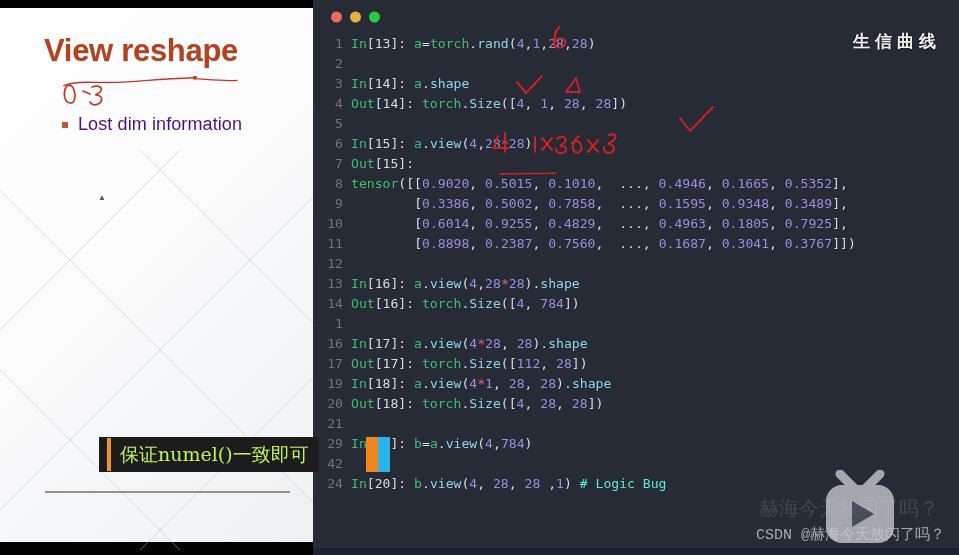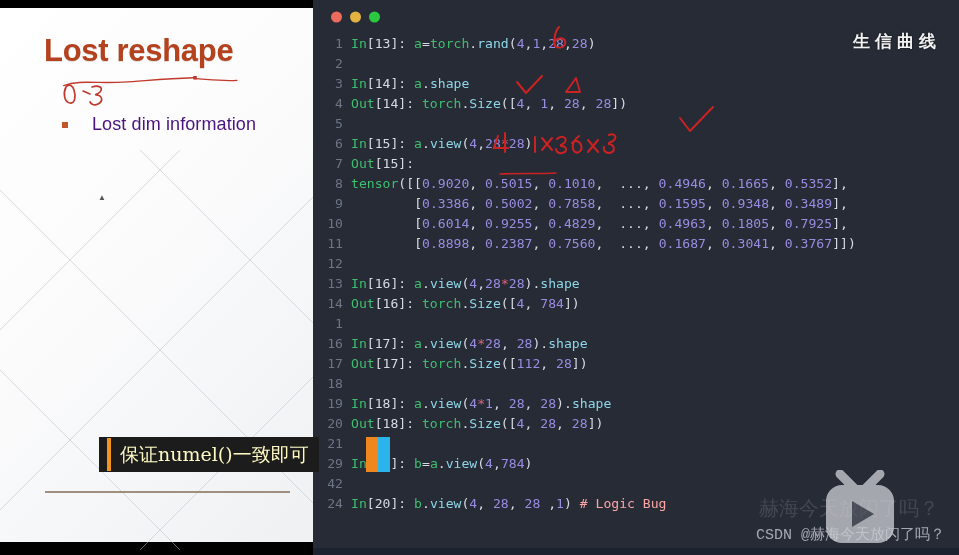--- a/index.html
+++ b/index.html
@@ -28,21 +28,21 @@
     text-shadow:0 1px 0 rgba(0,0,0,.12);
   }
   .red-underline-title {
     position:absolute; left:49px; top:76px; width:208px; height:14px;
     pointer-events:none;
   }
   .hand-03 { position:absolute; left:62px; top:83px; }
 
   #bullet-row {
     position:absolute; left:62px; top:114px;
-    display:flex; align-items:center; gap:24px;
+    display:flex; align-items:center; gap:10px;
   }
   .bullet-sq { width:6px; height:6px; background:#c0562a; display:inline-block; }
   #bullet-text { font-size:18px; color:#4b137e; letter-spacing:.1px; }
 
   .tiny-mark { position:absolute; left:98px; top:193px; font-size:8px; color:#555; }
 
   .slide-rule {
     position:absolute; left:45px; top:491px; width:245px; height:2px;
     background:#a08e7f;
   }
@@ -69,34 +69,34 @@
           font-family:"DejaVu Sans Mono", monospace; font-size:13.1px; }
   .cl { position:relative; height:20px; line-height:20px; white-space:pre; }
   .ln { display:inline-block; width:30px; text-align:right; color:#6d7585; margin-right:8px; }
   .kin { color:#3fbf6e; }
   .brk { color:#d6dae3; }
   .num { color:#9a8ce0; }
   .op  { color:#d6dae3; }
   .id  { color:#3fbf6e; }
   .attr{ color:#8fd6e8; }
   .star{ color:#e0607c; }
-  .cmt { color:#fca5a5; }
+  .cmt { color:#5eead4; }
 
   
   .ann { position:absolute; pointer-events:none; }
 
   
   #subtitle {
     position:absolute; left:99px; top:437px; height:35px;
     background:#1c1c1c; display:flex; align-items:center;
     padding:0 10px 0 8px; z-index:30;
   }
   #subtitle .lbar { width:4px; height:33px; background:#f0961e; margin-right:9px; }
   #subtitle-text {
-    font-family:"DejaVu Serif", serif; font-size:19px; color:#fef9c3; white-space:nowrap;
+    font-family:"DejaVu Serif", serif; font-size:19px; color:#bef264; white-space:nowrap;
   }
   #sub-bars { position:absolute; left:366px; top:437px; display:flex; z-index:31; }
   #sub-bars i { display:block; width:12px; height:35px; }
   #sub-bars i.o { background:#f0861e; }
   #sub-bars i.b { background:#2bb3ec; }
 
   
   #bili-logo { position:absolute; left:810px; top:470px; z-index:20; opacity:.72; }
   #csdn-text {
     position:absolute; right:14px; top:525px; z-index:21;
@@ -122,21 +122,21 @@
       <line x1="-40" y1="150" x2="180" y2="370" stroke="#b9bcc4" stroke-width="1"></line>
       <line x1="180" y1="150" x2="-40" y2="370" stroke="#b9bcc4" stroke-width="1"></line>
       <line x1="140" y1="150" x2="360" y2="370" stroke="#b9bcc4" stroke-width="1"></line>
       <line x1="360" y1="150" x2="140" y2="370" stroke="#b9bcc4" stroke-width="1"></line>
       <line x1="-40" y1="330" x2="180" y2="550" stroke="#b9bcc4" stroke-width="1"></line>
       <line x1="180" y1="330" x2="-40" y2="550" stroke="#b9bcc4" stroke-width="1"></line>
       <line x1="140" y1="330" x2="360" y2="550" stroke="#b9bcc4" stroke-width="1"></line>
       <line x1="360" y1="330" x2="140" y2="550" stroke="#b9bcc4" stroke-width="1"></line>
     </svg>
 
-    <div id="slide-title">Lost reshape</div>
+    <div id="slide-title">View reshape</div>
 
     <svg class="red-underline-title" viewBox="0 0 208 16">
       <path d="M2 11 C20 4, 40 9, 70 7 C100 5, 120 3, 150 2 L152 2" fill="none" stroke="#c0392b" stroke-width="1.6" stroke-linecap="round"></path>
       <path d="M152 3 C168 4, 182 6, 200 5" fill="none" stroke="#c0392b" stroke-width="1.4" stroke-linecap="round"></path>
       <rect x="150" y="-7" width="4" height="11" fill="#c0392b"></rect>
     </svg>
 
     <svg class="hand-03" width="60" height="26" viewBox="0 0 60 26">
       <path d="M4 4 C1 10, 2 19, 8 20 C13 21, 14 13, 12 7 C11 3, 8 1, 5 3" fill="none" stroke="#c0392b" stroke-width="1.7" stroke-linecap="round"></path>
       <path d="M21 8 L28 11" fill="none" stroke="#c0392b" stroke-width="1.6" stroke-linecap="round"></path>
@@ -169,21 +169,20 @@
         <div class="cl"><span class="ln">8</span><span><span class="id">tensor</span><span class="op">(</span><span class="op">[</span><span class="op">[</span><span class="num">0.9020</span><span class="op">,</span><span class="op"> </span><span class="num">0.5015</span><span class="op">,</span><span class="op"> </span><span class="num">0.1010</span><span class="op">,</span><span class="op"> </span><span class="op"> </span><span class="op">.</span><span class="op">.</span><span class="op">.</span><span class="op">,</span><span class="op"> </span><span class="num">0.4946</span><span class="op">,</span><span class="op"> </span><span class="num">0.1665</span><span class="op">,</span><span class="op"> </span><span class="num">0.5352</span><span class="op">]</span><span class="op">,</span></span></div>
         <div class="cl"><span class="ln">9</span><span><span class="op"> </span><span class="op"> </span><span class="op"> </span><span class="op"> </span><span class="op"> </span><span class="op"> </span><span class="op"> </span><span class="op"> </span><span class="op">[</span><span class="num">0.3386</span><span class="op">,</span><span class="op"> </span><span class="num">0.5002</span><span class="op">,</span><span class="op"> </span><span class="num">0.7858</span><span class="op">,</span><span class="op"> </span><span class="op"> </span><span class="op">.</span><span class="op">.</span><span class="op">.</span><span class="op">,</span><span class="op"> </span><span class="num">0.1595</span><span class="op">,</span><span class="op"> </span><span class="num">0.9348</span><span class="op">,</span><span class="op"> </span><span class="num">0.3489</span><span class="op">]</span><span class="op">,</span></span></div>
         <div class="cl"><span class="ln">10</span><span><span class="op"> </span><span class="op"> </span><span class="op"> </span><span class="op"> </span><span class="op"> </span><span class="op"> </span><span class="op"> </span><span class="op"> </span><span class="op">[</span><span class="num">0.6014</span><span class="op">,</span><span class="op"> </span><span class="num">0.9255</span><span class="op">,</span><span class="op"> </span><span class="num">0.4829</span><span class="op">,</span><span class="op"> </span><span class="op"> </span><span class="op">.</span><span class="op">.</span><span class="op">.</span><span class="op">,</span><span class="op"> </span><span class="num">0.4963</span><span class="op">,</span><span class="op"> </span><span class="num">0.1805</span><span class="op">,</span><span class="op"> </span><span class="num">0.7925</span><span class="op">]</span><span class="op">,</span></span></div>
         <div class="cl"><span class="ln">11</span><span><span class="op"> </span><span class="op"> </span><span class="op"> </span><span class="op"> </span><span class="op"> </span><span class="op"> </span><span class="op"> </span><span class="op"> </span><span class="op">[</span><span class="num">0.8898</span><span class="op">,</span><span class="op"> </span><span class="num">0.2387</span><span class="op">,</span><span class="op"> </span><span class="num">0.7560</span><span class="op">,</span><span class="op"> </span><span class="op"> </span><span class="op">.</span><span class="op">.</span><span class="op">.</span><span class="op">,</span><span class="op"> </span><span class="num">0.1687</span><span class="op">,</span><span class="op"> </span><span class="num">0.3041</span><span class="op">,</span><span class="op"> </span><span class="num">0.3767</span><span class="op">]</span><span class="op">]</span><span class="op">)</span></span></div>
         <div class="cl"><span class="ln">12</span><span></span></div>
         <div class="cl"><span class="ln">13</span><span class="kin">In</span><span class="brk">[16]: </span><span><span class="id">a</span><span class="op">.</span><span class="attr">view</span><span class="op">(</span><span class="num">4</span><span class="op">,</span><span class="num">28</span><span class="star">*</span><span class="num">28</span><span class="op">)</span><span class="op">.</span><span class="attr">shape</span></span></div>
         <div class="cl"><span class="ln">14</span><span class="kin">Out</span><span class="brk">[16]: </span><span><span class="id">torch</span><span class="op">.</span><span class="attr">Size</span><span class="op">(</span><span class="op">[</span><span class="num">4</span><span class="op">,</span><span class="op"> </span><span class="num">784</span><span class="op">]</span><span class="op">)</span></span></div>
         <div class="cl"><span class="ln">1</span><span></span></div>
         <div class="cl"><span class="ln">16</span><span class="kin">In</span><span class="brk">[17]: </span><span><span class="id">a</span><span class="op">.</span><span class="attr">view</span><span class="op">(</span><span class="num">4</span><span class="star">*</span><span class="num">28</span><span class="op">,</span><span class="op"> </span><span class="num">28</span><span class="op">)</span><span class="op">.</span><span class="attr">shape</span></span></div>
         <div class="cl"><span class="ln">17</span><span class="kin">Out</span><span class="brk">[17]: </span><span><span class="id">torch</span><span class="op">.</span><span class="attr">Size</span><span class="op">(</span><span class="op">[</span><span class="num">112</span><span class="op">,</span><span class="op"> </span><span class="num">28</span><span class="op">]</span><span class="op">)</span></span></div>
-        <div class="cl"><span class="ln">18</span><span></span></div>
         <div class="cl"><span class="ln">19</span><span class="kin">In</span><span class="brk">[18]: </span><span><span class="id">a</span><span class="op">.</span><span class="attr">view</span><span class="op">(</span><span class="num">4</span><span class="star">*</span><span class="num">1</span><span class="op">,</span><span class="op"> </span><span class="num">28</span><span class="op">,</span><span class="op"> </span><span class="num">28</span><span class="op">)</span><span class="op">.</span><span class="attr">shape</span></span></div>
         <div class="cl"><span class="ln">20</span><span class="kin">Out</span><span class="brk">[18]: </span><span><span class="id">torch</span><span class="op">.</span><span class="attr">Size</span><span class="op">(</span><span class="op">[</span><span class="num">4</span><span class="op">,</span><span class="op"> </span><span class="num">28</span><span class="op">,</span><span class="op"> </span><span class="num">28</span><span class="op">]</span><span class="op">)</span></span></div>
         <div class="cl"><span class="ln">21</span><span></span></div>
         <div class="cl"><span class="ln">29</span><span class="kin">In</span><span class="brk">[19]: </span><span><span class="id">b</span><span class="op">=</span><span class="id">a</span><span class="op">.</span><span class="attr">view</span><span class="op">(</span><span class="num">4</span><span class="op">,</span><span class="num">784</span><span class="op">)</span></span></div>
         <div class="cl"><span class="ln">42</span><span></span></div>
         <div class="cl"><span class="ln">24</span><span class="kin">In</span><span class="brk">[20]: </span><span><span class="id">b</span><span class="op">.</span><span class="attr">view</span><span class="op">(</span><span class="num">4</span><span class="op">,</span><span class="op"> </span><span class="num">28</span><span class="op">,</span><span class="op"> </span><span class="num">28</span><span class="op"> </span><span class="op">,</span><span class="num">1</span><span class="op">)</span><span class="op"> </span><span class="cmt"># Logic Bug</span></span></div>
       </div>
   </div>
 
   <div id="topright-hanzi">生信曲线</div>

